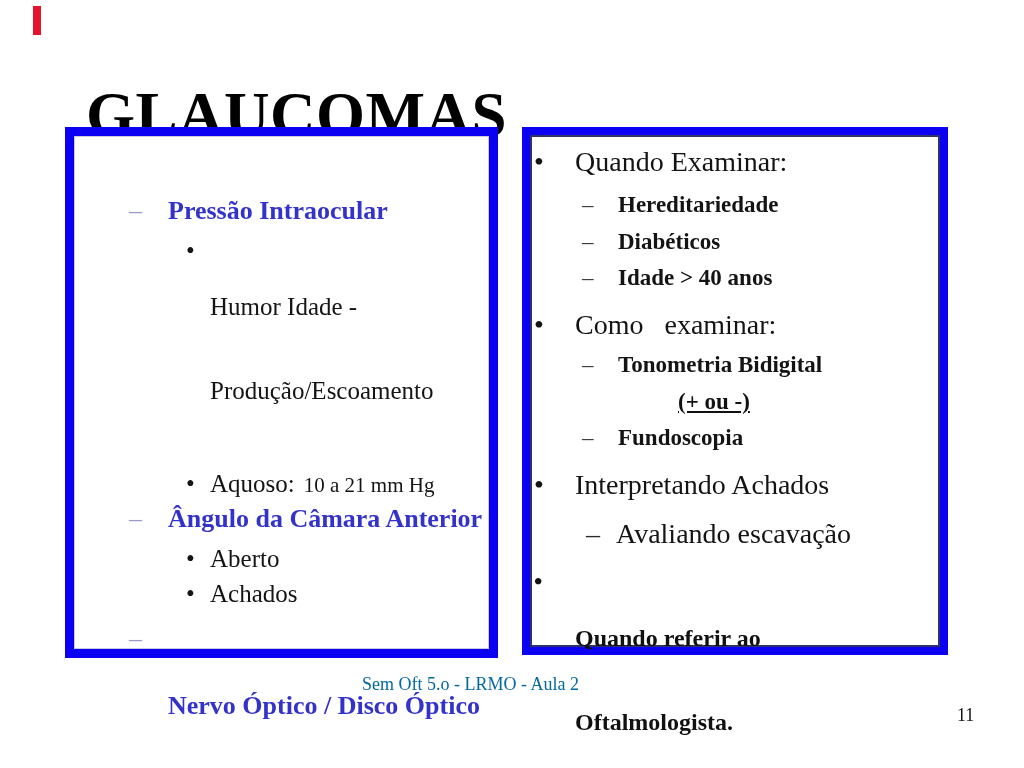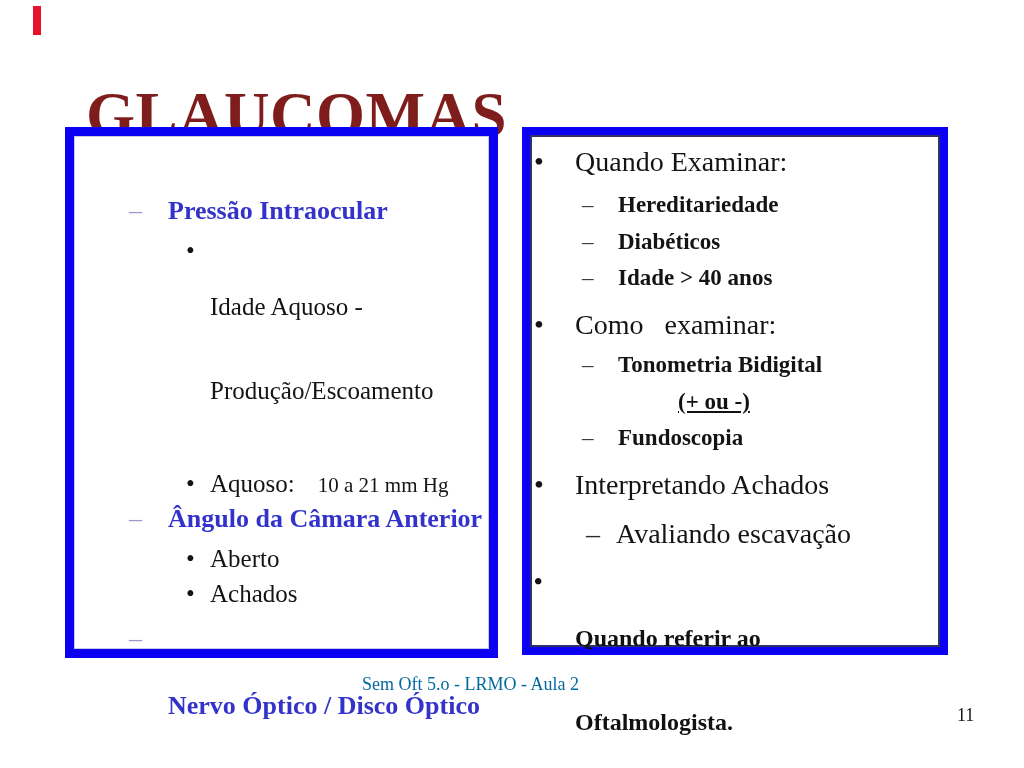--- a/index.html
+++ b/index.html
@@ -7,21 +7,21 @@
     width:1024px;height:768px;position:relative;overflow:hidden;
     background:#ffffff;
     font-family:"Liberation Serif","DejaVu Serif",serif;
     color:#111;
   }
   .abs{position:absolute;}
 
   #red-bar{left:33px;top:6px;width:8px;height:29px;background:#e8112d;}
 
   #slide-title{
-    left:86px;top:42px;font-size:63px;font-weight:bold;color:#7f1d1d;
+    left:86px;top:42px;font-size:63px;font-weight:bold;color:#000000;
     line-height:1.0;letter-spacing:0.5px;white-space:nowrap;
   }
 
   .panel{position:absolute;background:#fff;box-sizing:border-box;}
   #left-panel{
     left:65px;top:127px;width:433px;height:531px;
     border:9px solid #0c00f2;
     box-shadow:inset 0 0 0 1px #c9c9e0;
   }
   #right-panel{
@@ -33,21 +33,21 @@
   .row{display:flex;line-height:1.15;}
   .row .marker{flex:0 0 auto;text-align:left;}
   .row .txt{white-space:pre-wrap;}
   .row .txt .ln{display:block;}
 
   
   .lp-l1{padding-left:55px;font-size:26px;font-weight:bold;color:#3333cc;}
   .lp-l1 .marker{width:39px;color:#9a9acc;font-weight:normal;}
   .lp-l2{padding-left:112px;font-size:25px;color:#141414;line-height:1.12;}
   .lp-l2 .marker{width:24px;color:#141414;}
-  .small-val{font-size:21px;margin-left:23px;}
+  .small-val{font-size:21px;margin-left:9px;}
   .lp-wrap3{line-height:1.3;}
   .m60{margin-top:60px;} .m11{margin-top:11px;} .m9{margin-top:9px;}
   .m6{margin-top:6px;} .m7{margin-top:7px;} .m14{margin-top:14px;}
 
   
   .rp-l1{padding-left:4px;font-size:28px;color:#141414;}
   .rp-l1 .marker{width:41px;color:#141414;}
   .rp-sub{padding-left:52px;font-size:23px;font-weight:bold;color:#141414;}
   .rp-sub .marker{width:36px;color:#3f3f3f;font-weight:normal;}
   .rp-plain{padding-left:148px;font-size:23px;font-weight:bold;text-decoration:underline;}
@@ -71,21 +71,21 @@
 <div id="left-panel" class="panel">
 
   <div class="row lp-l1 m60">
     <span class="marker">–</span>
     <span class="txt">Pressão Intraocular</span>
   </div>
 
   <div class="row lp-l2 m11">
     <span class="marker">•</span>
     <span class="txt">
-      <span class="ln">Idade Aquoso -</span>
+      <span class="ln">Humor Idade -</span>
       <span class="ln">Produção/Escoamento</span>
     </span>
   </div>
 
   <div class="row lp-l2 m9">
     <span class="marker">•</span>
     <span class="txt"><span>Aquoso:</span><span class="small-val">10 a 21 mm Hg</span></span>
   </div>
 
   <div class="row lp-l1 m6">

